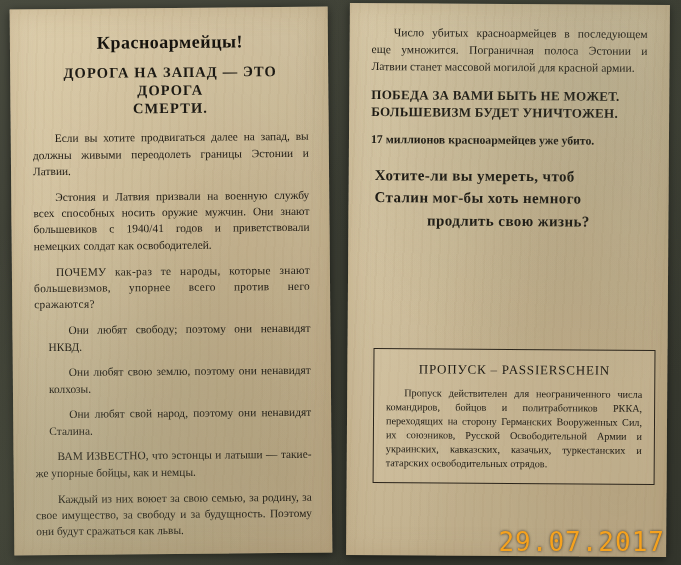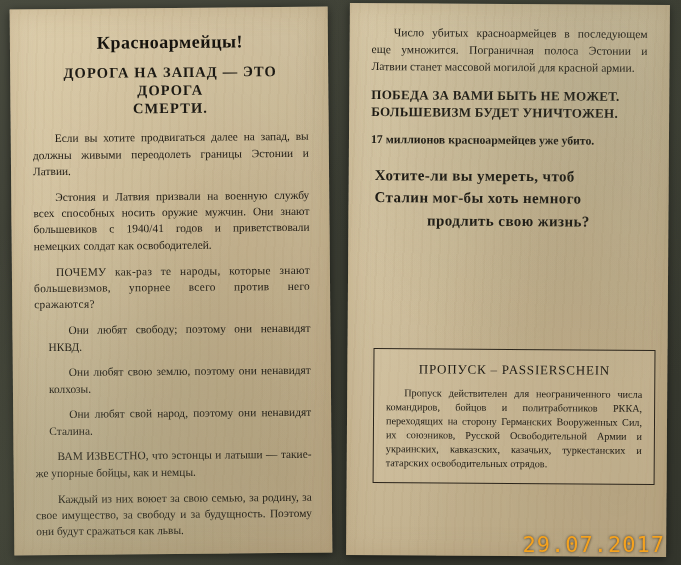--- a/index.html
+++ b/index.html
@@ -170,21 +170,21 @@
     text-align: justify;
     text-indent: 18px;
   }
 
   
   .datestamp {
     position: absolute;
     right: 16px;
     bottom: 8px;
     font-family: "DejaVu Sans Mono", monospace;
-    font-size: 22px;
+    font-size: 26px;
     letter-spacing: 1px;
     color: #f5a21e;
     text-shadow: 0 0 3px rgba(0,0,0,0.7);
     z-index: 10;
   }
 
   
   .fiber {
     position: absolute;
     inset: 0;

